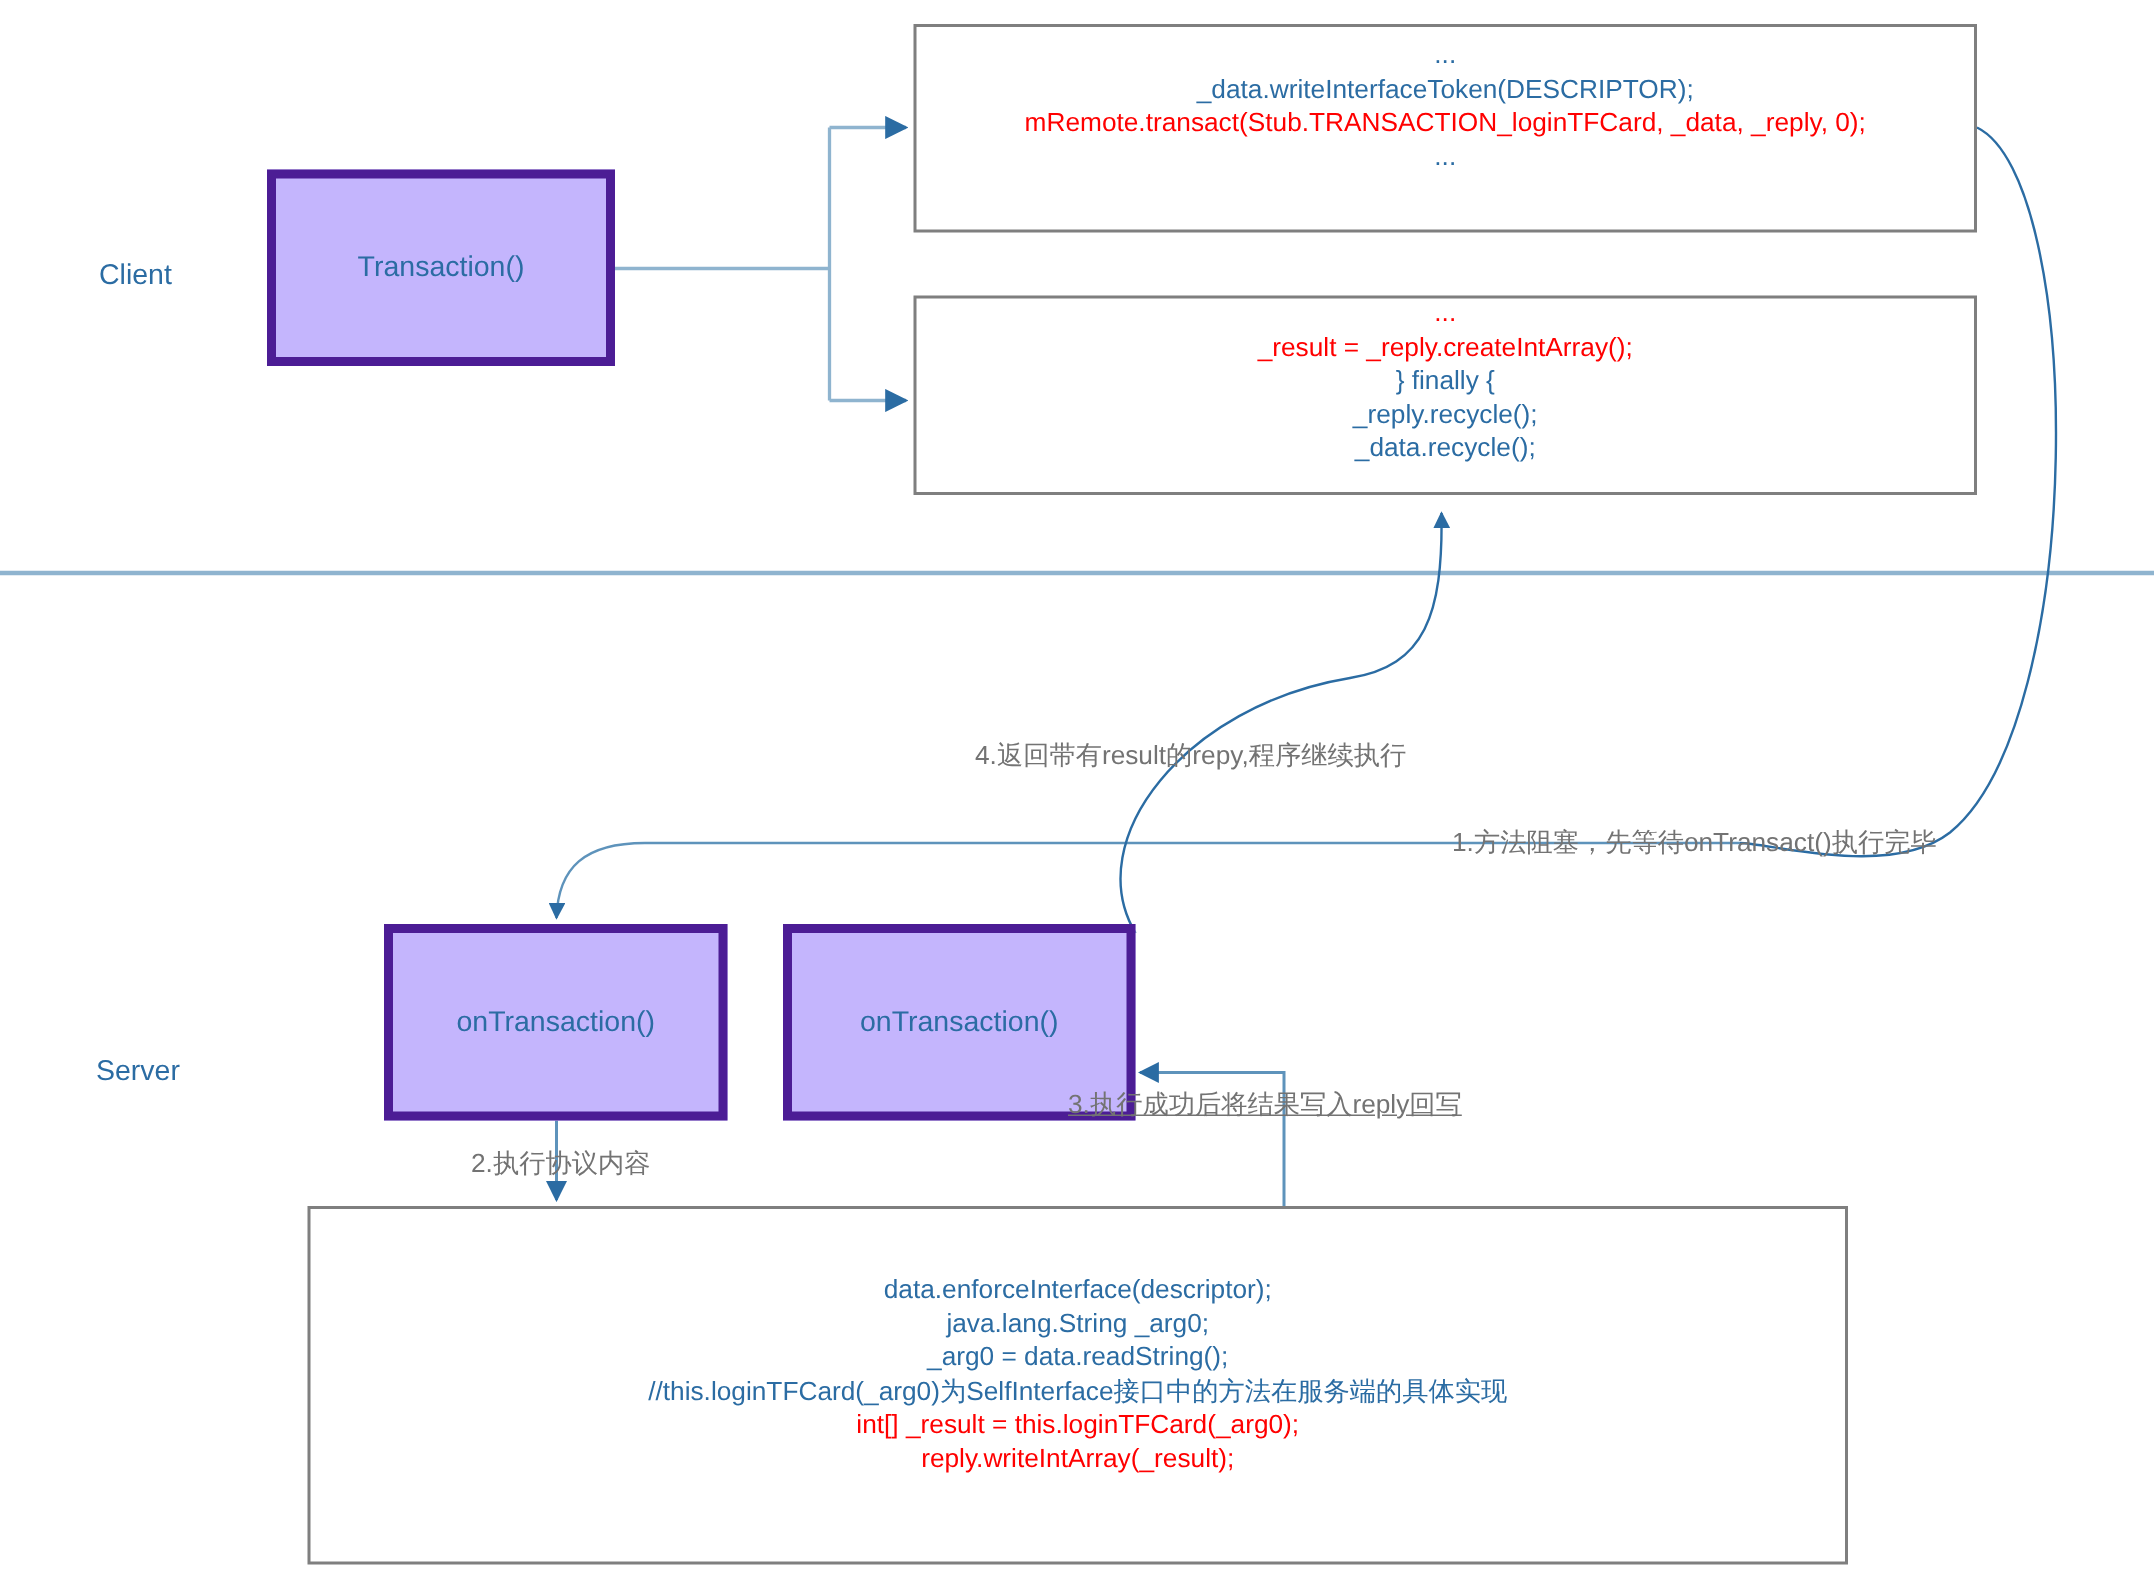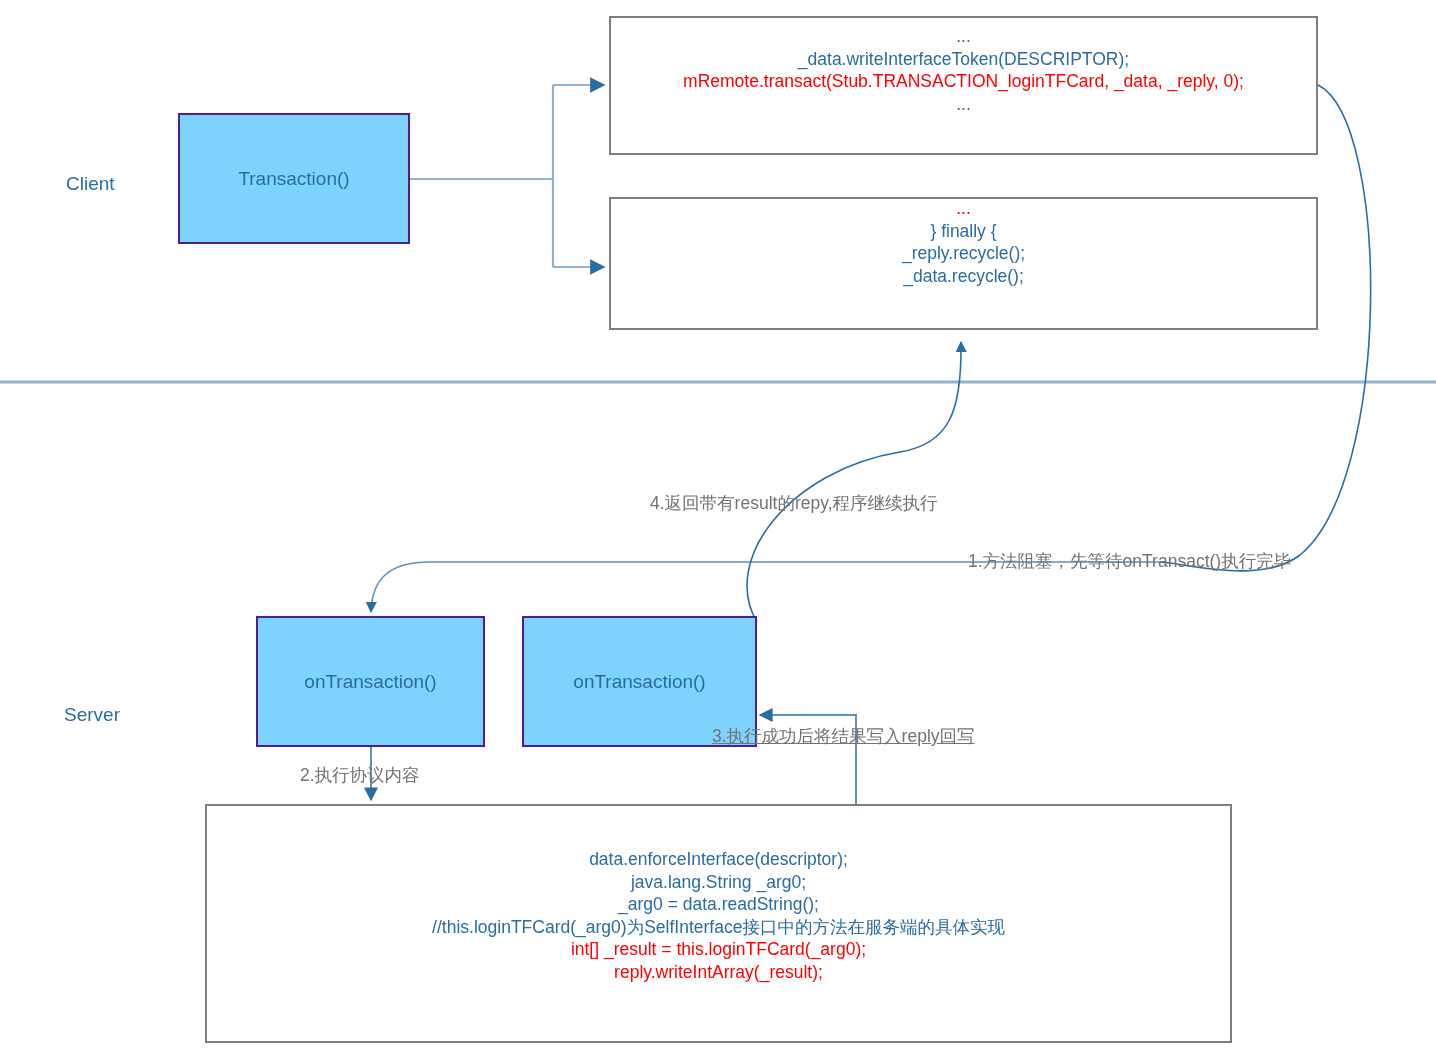--- a/index.html
+++ b/index.html
@@ -1,21 +1,21 @@
 <!DOCTYPE html>
 <html><head>
 <meta charset="utf-8">
 <style>
   html,body{margin:0;padding:0;background:#ffffff;}
   body{width:1436px;height:1060px;position:relative;overflow:hidden;
        font-family:"Liberation Sans","DejaVu Sans",sans-serif;}
   #stage{position:absolute;left:0;top:0;width:1436px;height:1060px;}
   svg#wires{position:absolute;left:0;top:0;width:1436px;height:1060px;pointer-events:none;}
 
-  .box{position:absolute;border:2px solid #4c1d95;background:#7dd3fc;box-sizing:border-box;}
+  .box{position:absolute;border:6px solid #4c1d95;background:#c4b5fd;box-sizing:border-box;}
   .boxlabel{position:absolute;left:0;right:0;top:50%;transform:translateY(-50%);
             text-align:center;color:#2b6ca3;font-size:19px;}
   .codebox{position:absolute;border:2px solid #7f7f7f;background:#ffffff;box-sizing:border-box;}
   .codelines{position:absolute;left:0;right:0;text-align:center;line-height:22.5px;font-size:17.5px;}
   .cl{display:block;white-space:pre;}
   .blue{color:#2b6ca3;}
   .red{color:#ff0000;}
 
   .sidelabel{position:absolute;color:#2b6ca3;font-size:19px;}
   .annot{position:absolute;color:#737373;font-size:17.5px;white-space:nowrap;}
@@ -73,35 +73,36 @@
         <span class="cl blue">...</span>
         <span class="cl blue">_data.writeInterfaceToken(DESCRIPTOR);</span>
         <span class="cl red">mRemote.transact(Stub.TRANSACTION_loginTFCard, _data, _reply, 0);</span>
         <span class="cl blue">...</span>
       </div>
   </div>
 
   <div class="codebox" style="left:609px;top:197px;width:709px;height:133px;">
     <div class="codelines" id="cb-client-reply" style="top:-2px;">
         <span class="cl red">...</span>
+        <span class="cl red">_result = _reply.createIntArray();</span>
         <span class="cl blue">} finally {</span>
         <span class="cl blue">_reply.recycle();</span>
         <span class="cl blue">_data.recycle();</span>
       </div>
   </div>
 
   <div class="codebox" style="left:205px;top:804px;width:1027px;height:239px;">
     <div class="codelines" id="cb-server-impl" style="top:42px;">
         <span class="cl blue">data.enforceInterface(descriptor);</span>
         <span class="cl blue">java.lang.String _arg0;</span>
         <span class="cl blue">_arg0 = data.readString();</span>
         <span class="cl blue">//this.loginTFCard(_arg0)为SelfInterface接口中的方法在服务端的具体实现</span>
         <span class="cl red">int[] _result = this.loginTFCard(_arg0);</span>
         <span class="cl red">reply.writeIntArray(_result);</span>
       </div>
   </div>
 
   <div class="annot" style="left:650px;top:491px;">4.返回带有result的repy,程序继续执行</div>
   <div class="annot" style="left:968px;top:549px;text-align:center;">1.方法阻塞，先等待onTransact()执行完毕</div>
-  <div class="annot" style="left:300px;top:763px;">2.执行协议内容</div>
+  <div class="annot" style="left:314px;top:763px;">2.执行协议内容</div>
   <div class="annot" style="left:712px;top:724px;text-decoration:underline;">3.执行成功后将结果写入reply回写</div>
 
 </div>
 
 </body></html>

